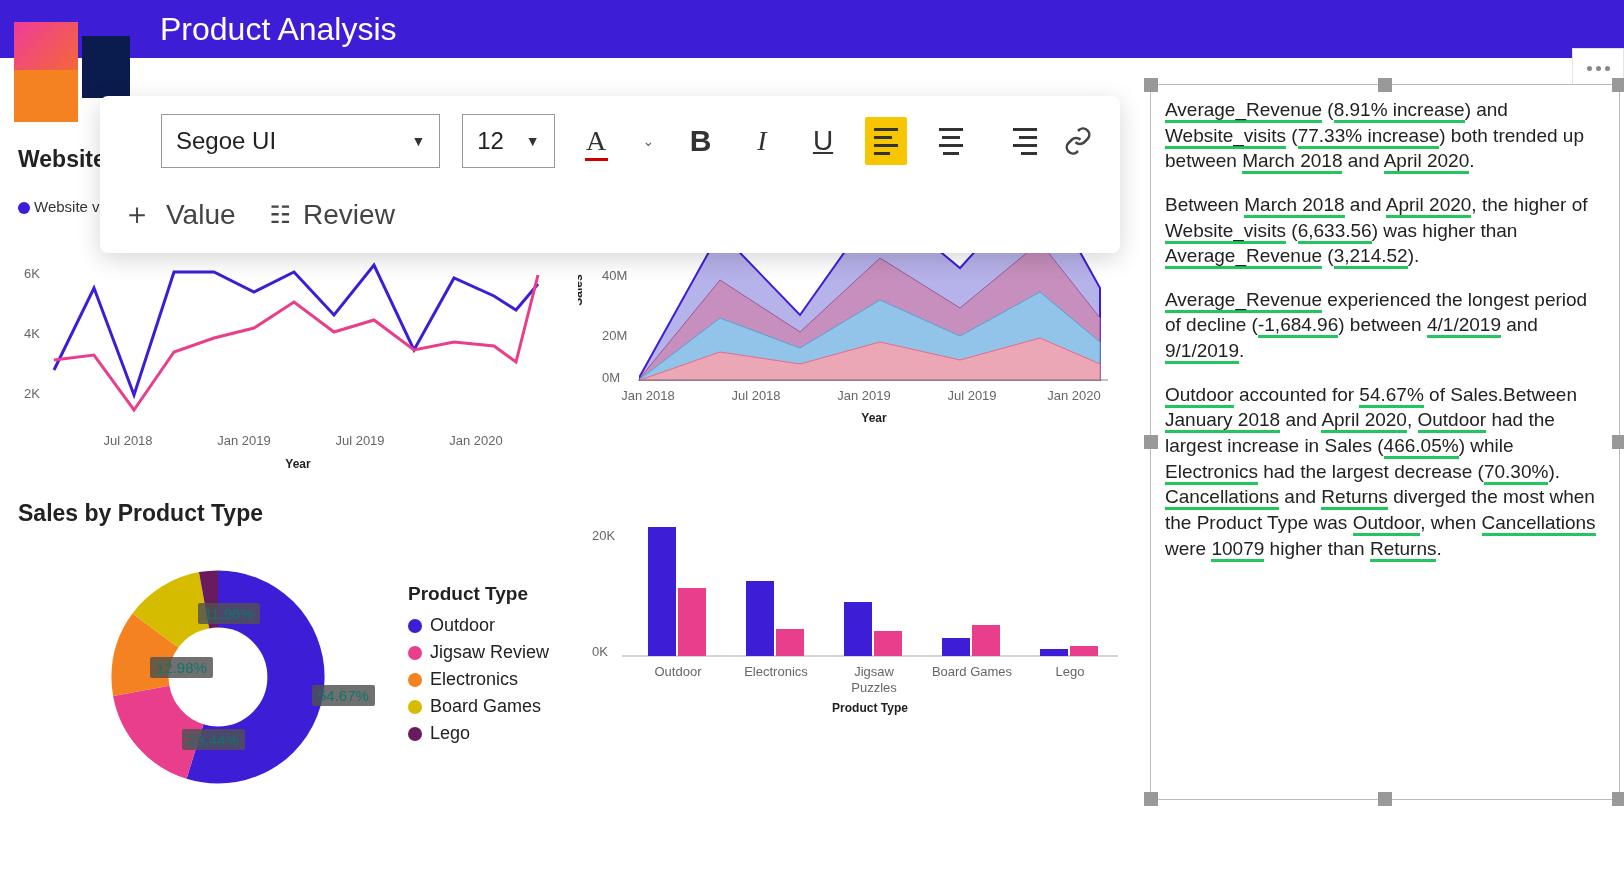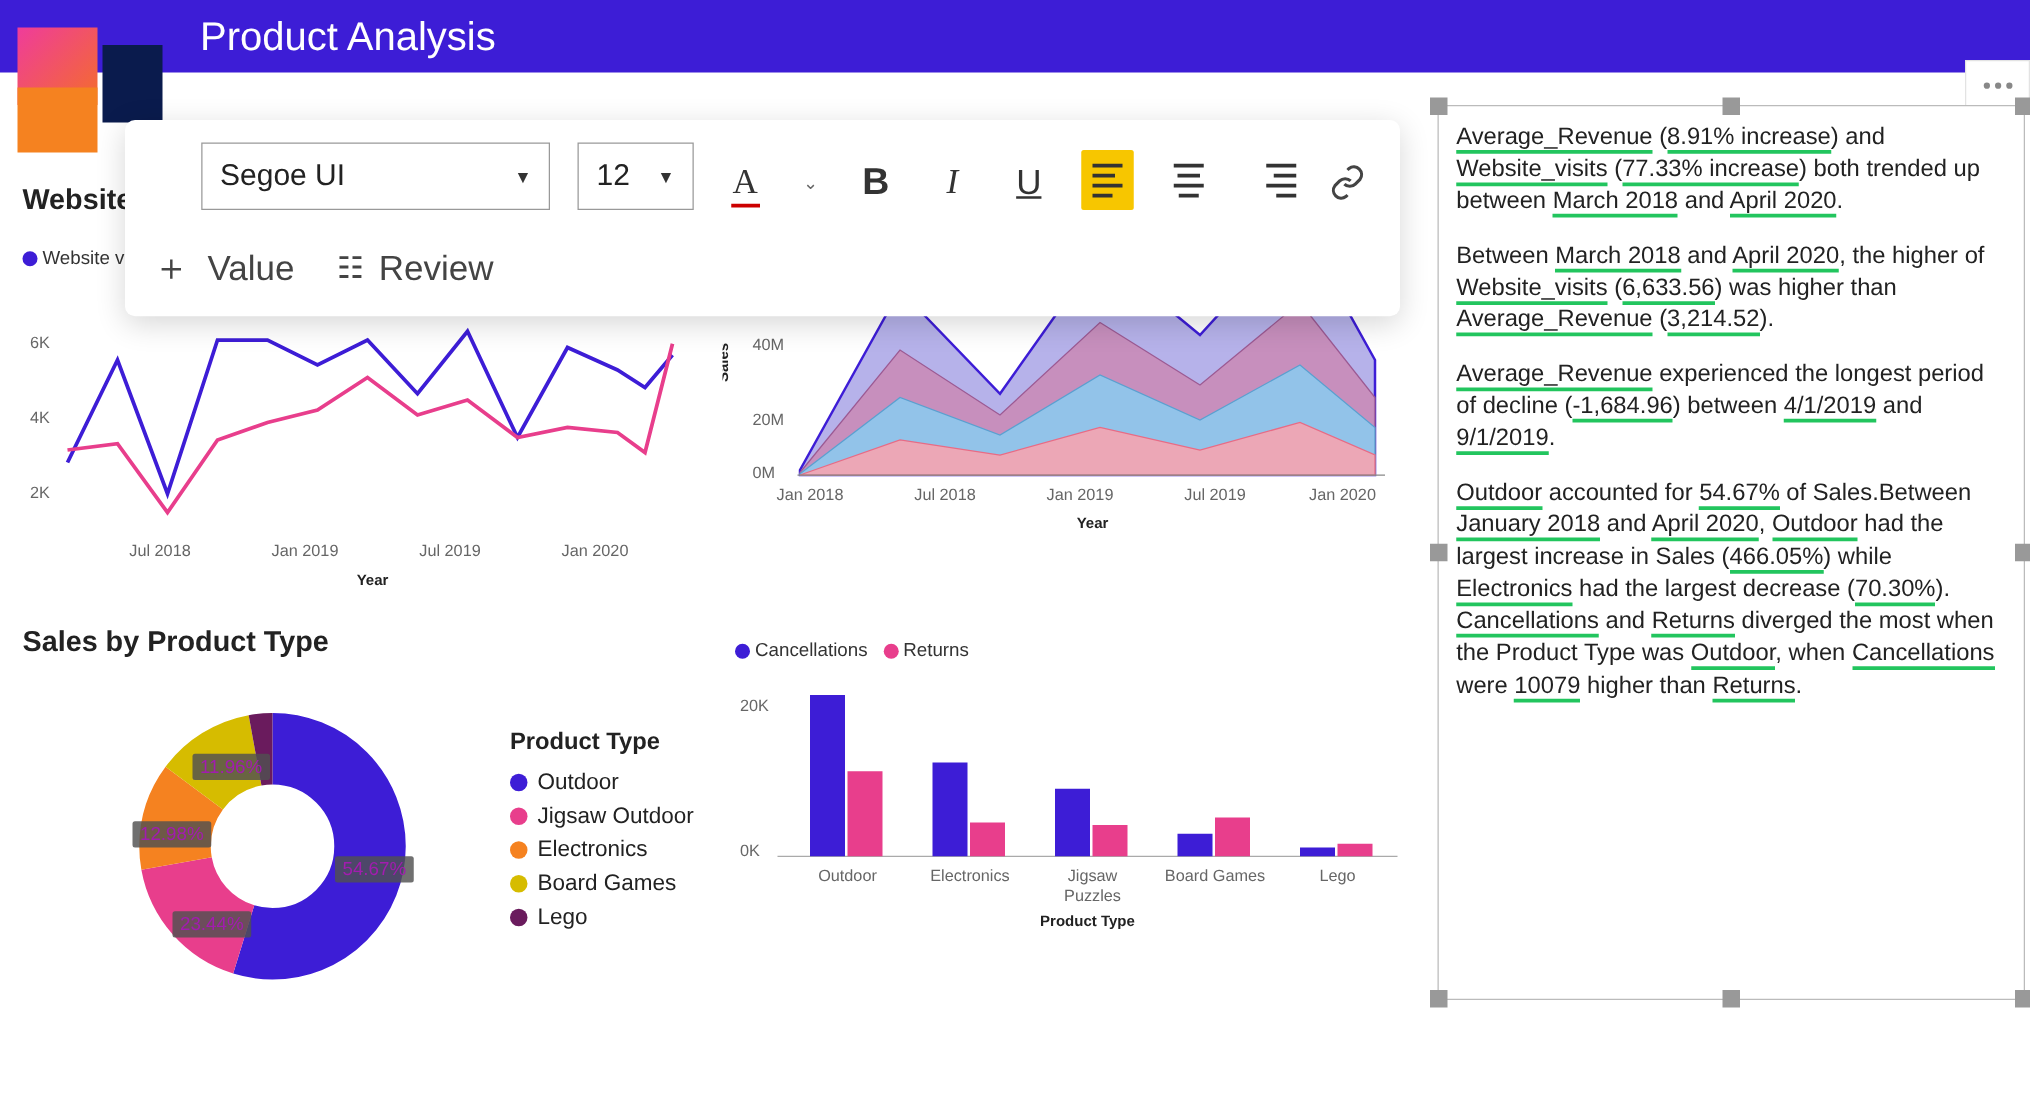--- a/index.html
+++ b/index.html
@@ -56,21 +56,21 @@
 .toolbar {
   position: absolute;
   left: 100px; top: 96px;
   width: 1020px;
   background: #fff;
   border-radius: 8px;
   box-shadow: 0 6px 24px rgba(0,0,0,0.16);
   padding: 18px 22px;
   z-index: 50;
 }
-.toolbar-row1 { display:flex; align-items:flex-end; gap:22px;padding-left:39px; }
+.toolbar-row1 { display:flex; align-items:center; gap:22px;padding-left:39px; }
 .font-select {
   width: 310px; height:54px;
   border:1px solid #999; background:#fff;
   font-size:24px; padding:0 14px;
   display:flex; align-items:center; justify-content:space-between;
   cursor:pointer;
 }
 .size-select {
   width: 100px; height:54px;
   border:1px solid #999; background:#fff;
@@ -118,22 +118,22 @@
 }
 .narrative .anchor {
   position:absolute; width:14px; height:14px; background:#999;
 }
 .narrative p { margin-bottom:18px; }
 .nx { border-bottom: 3px solid #22c55e; }
 
 
 .donut-label {
   background: rgba(80,80,80,0.82);
-  color:#a21caf; font-size:15px;
-  padding:2px 6px; border-radius:2px;
+  color:#0f766e; font-size:15px;
+  padding:2px 6px; border-radius:2px;margin-left:44px;
 }
 .pt-legend { font-size:18px; }
 .pt-legend .row { display:flex; align-items:center; gap:8px; margin-bottom:6px; }
 .pt-legend .dot { width:14px; height:14px; border-radius:50%; }
 .pt-title { font-size:19px; font-weight:700; margin-bottom:10px; }
 </style>
 </head>
 <body>
 
 <div class="titlebar">
@@ -212,43 +212,39 @@
       <div class="donut-label" style="position:absolute; left:136px; top:56px;">11.96%</div>
 
       <div class="pt-legend" style="position:absolute; left:390px; top:36px;">
         <div class="pt-title">Product Type</div>
         <div class="row">
             <div class="dot" style="background:#3D1DD6"></div>
             <span>Outdoor</span>
           </div>
         <div class="row">
             <div class="dot" style="background:#e83e8c"></div>
-            <span>Jigsaw Outdoor</span>
+            <span>Jigsaw Review</span>
           </div>
         <div class="row">
             <div class="dot" style="background:#f58220"></div>
             <span>Electronics</span>
           </div>
         <div class="row">
             <div class="dot" style="background:#d6bc00"></div>
             <span>Board Games</span>
           </div>
         <div class="row">
             <div class="dot" style="background:#6a1b5d"></div>
             <span>Lego</span>
           </div>
       </div>
     </div>
   </div>
 
   <div style="position:absolute; left:570px; top:380px; width:560px;">
-    <div class="legend" style="margin-top:12px;">
-      <span class="legend-dot" style="background:#3D1DD6"></span><span>Cancellations</span>
-      &nbsp;&nbsp;<span class="legend-dot" style="background:#e83e8c"></span><span>Returns</span>
-    </div>
     <svg width="560" height="240">
       <text x="4" y="40" class="tick">20K</text>
       <text x="4" y="156" class="tick">0K</text>
       <line x1="34" y1="156" x2="530" y2="156" stroke="#aaa"></line>
 
       <g>
         <rect x="60" width="28" y="27" height="129" fill="#3D1DD6"></rect>
         <rect x="90" width="28" y="88" height="68" fill="#e83e8c"></rect>
       </g>
       <g>

